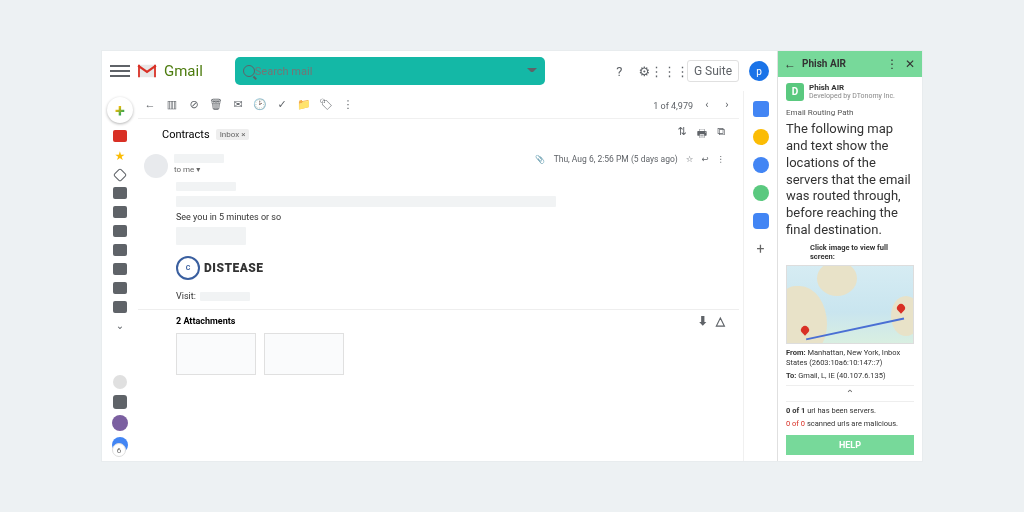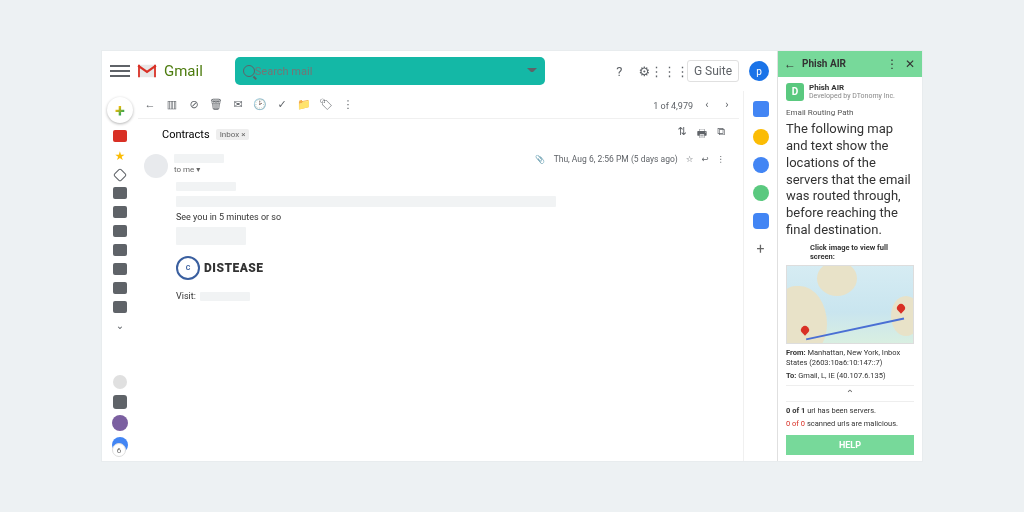--- a/index.html
+++ b/index.html
@@ -183,20 +183,33 @@
           <div class="redact" style="width:70px;height:18px;"></div>
           <div class="logo-row">
             <div class="dlogo">C</div>
             <span class="dtxt">DISTEASE</span>
           </div>
           <div style="display:flex;align-items:center;gap:4px;">
             <span>Visit:</span>
             <div class="redact" style="width:50px;"></div>
           </div>
         </div>
+        <div class="att">
+          <div class="atth">
+            <span>2 Attachments</span>
+            <div class="r">
+              <span>⬇</span>
+              <span>△</span>
+            </div>
+          </div>
+          <div class="thumbs">
+            <div class="thumb"></div>
+            <div class="thumb"></div>
+          </div>
+        </div>
         <div class="badge-6">6</div>
       </div>
       <div class="rightrail">
         <div class="rr" style="background:#4285f4;"></div>
         <div class="rr" style="background:#fbbc04;border-radius:50%;"></div>
         <div class="rr" style="background:#4285f4;border-radius:50%;"></div>
         <div class="rr" style="background:#5ac97f;border-radius:50%;"></div>
         <div class="rr" style="background:#4285f4;border-radius:4px;"></div>
         <span style="font-size:14px;color:#666;">+</span>
       </div>

